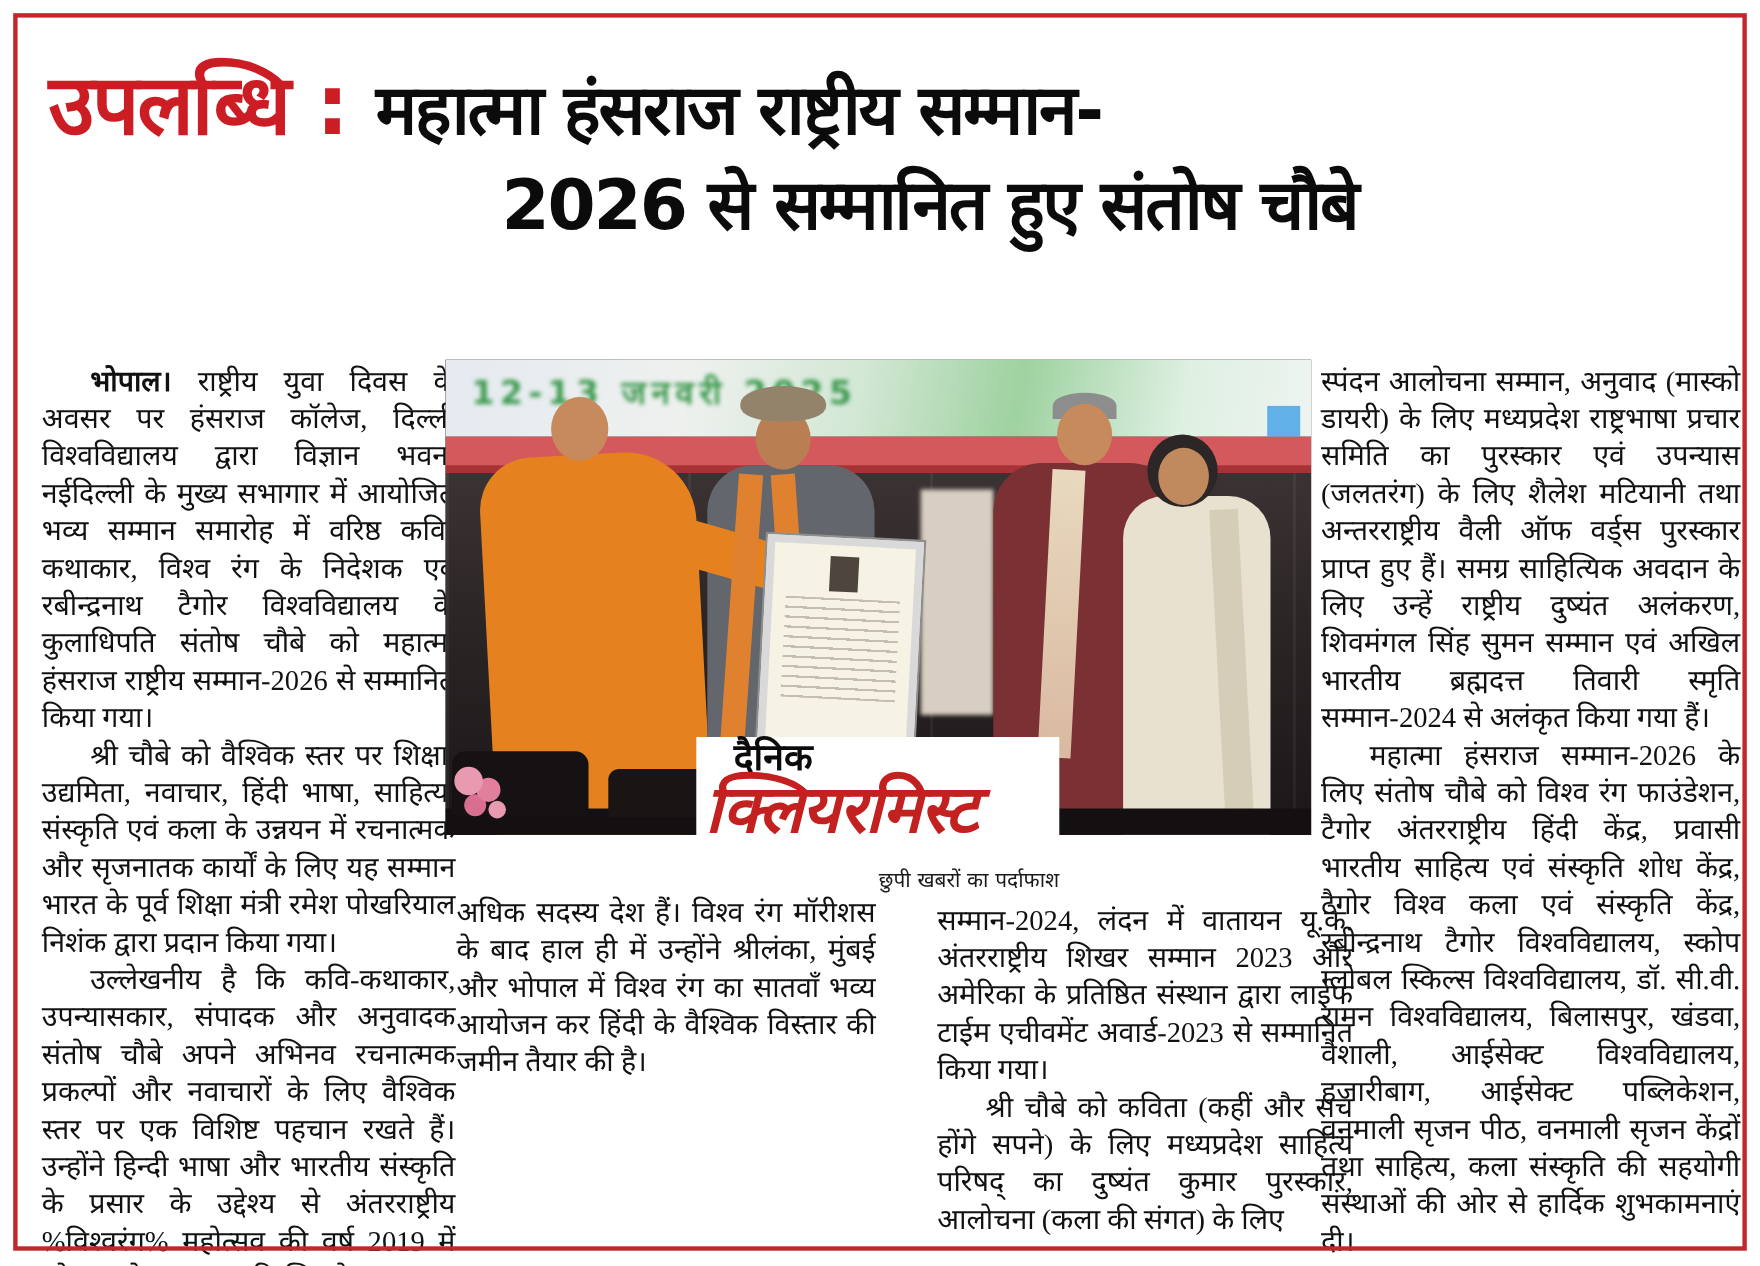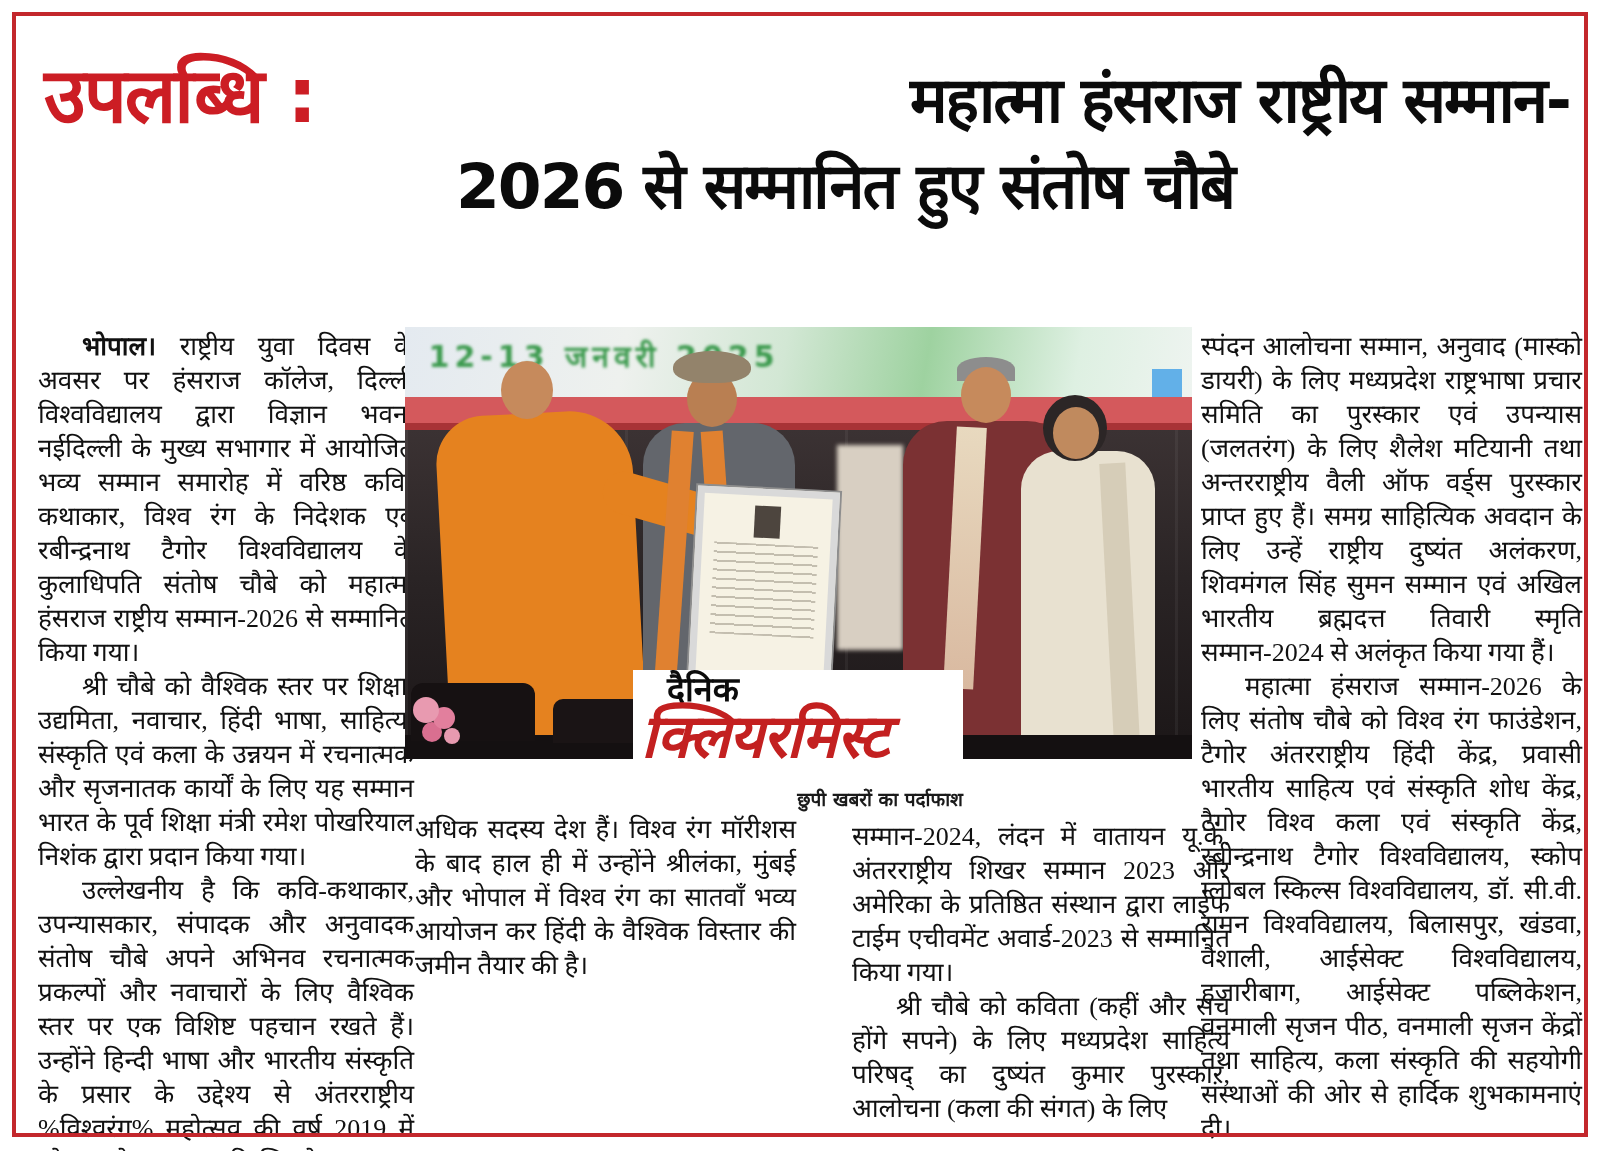--- a/index.html
+++ b/index.html
@@ -7,21 +7,21 @@
     position:relative; width:1600px; height:1151px; margin:0 auto;
     background:#ffffff; overflow:hidden;
     font-family:"Liberation Serif", serif; color:#111;
   }
   .border-frame {
     position:absolute; left:12px; top:12px; right:12px; bottom:14px;
     border:4px solid #c3272c; pointer-events:none; z-index:40;
   }
   
   .headline { position:absolute; left:30px; top:48px; width:1540px; z-index:5; }
-  .hl-row1 { display:flex; align-items:baseline; gap:26px; padding-left:14px; white-space:nowrap;justify-content:space-between; }
+  .hl-row1 { display:flex; align-items:baseline; gap:26px; padding-left:14px; white-space:nowrap; }
   .kicker {
     font-family:"DejaVu Sans", sans-serif; font-weight:900;
     font-size:76px; line-height:1.25; color:#cc1d24; letter-spacing:-2px;
   }
   .hl-black1, .hl-row2 {
     font-family:"DejaVu Sans", sans-serif; font-weight:900;
     font-size:63px; line-height:1.2; color:#0b0b0b; letter-spacing:-2px;
   }
   .hl-row2 { text-align:center; padding-left:90px; margin-top:6px; white-space:nowrap; }
   
@@ -101,21 +101,21 @@
   .logo-top {
     font-family:"DejaVu Sans", sans-serif; font-weight:900; font-size:34px;
     color:#0b0b0b; margin-left:26px; line-height:1.05;
   }
   .logo-main {
     font-family:"DejaVu Sans", sans-serif; font-weight:900; font-size:60px;
     color:#c32020; letter-spacing:-1px; line-height:1.0; margin-top:-2px; white-space:nowrap;font-style:italic;
   }
   .tagline {
     position:absolute; left:228px; top:459px; width:330px; text-align:right;
-    font-family:"DejaVu Sans", sans-serif; font-weight:bold; font-size:19px; color:#1a1a1a;
+    font-family:"DejaVu Sans", sans-serif; font-weight:normal; font-size:19px; color:#1a1a1a;
     white-space:nowrap;
   }
 </style>
 </head>
 <body>
 
 <div class="page">
   <div class="border-frame"></div>
 
   <div class="headline">

